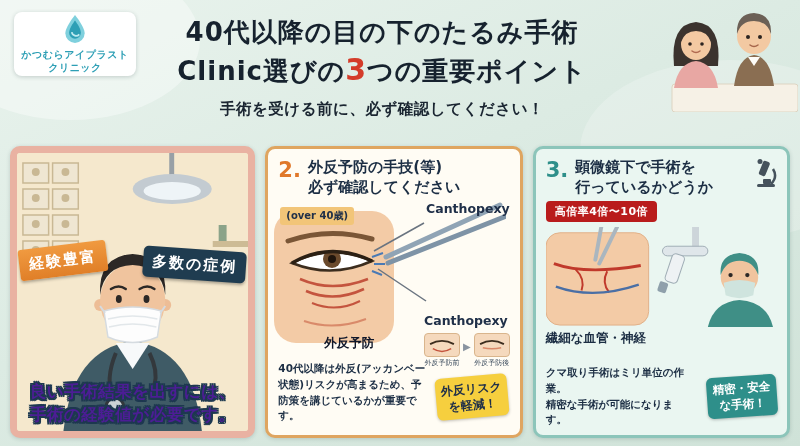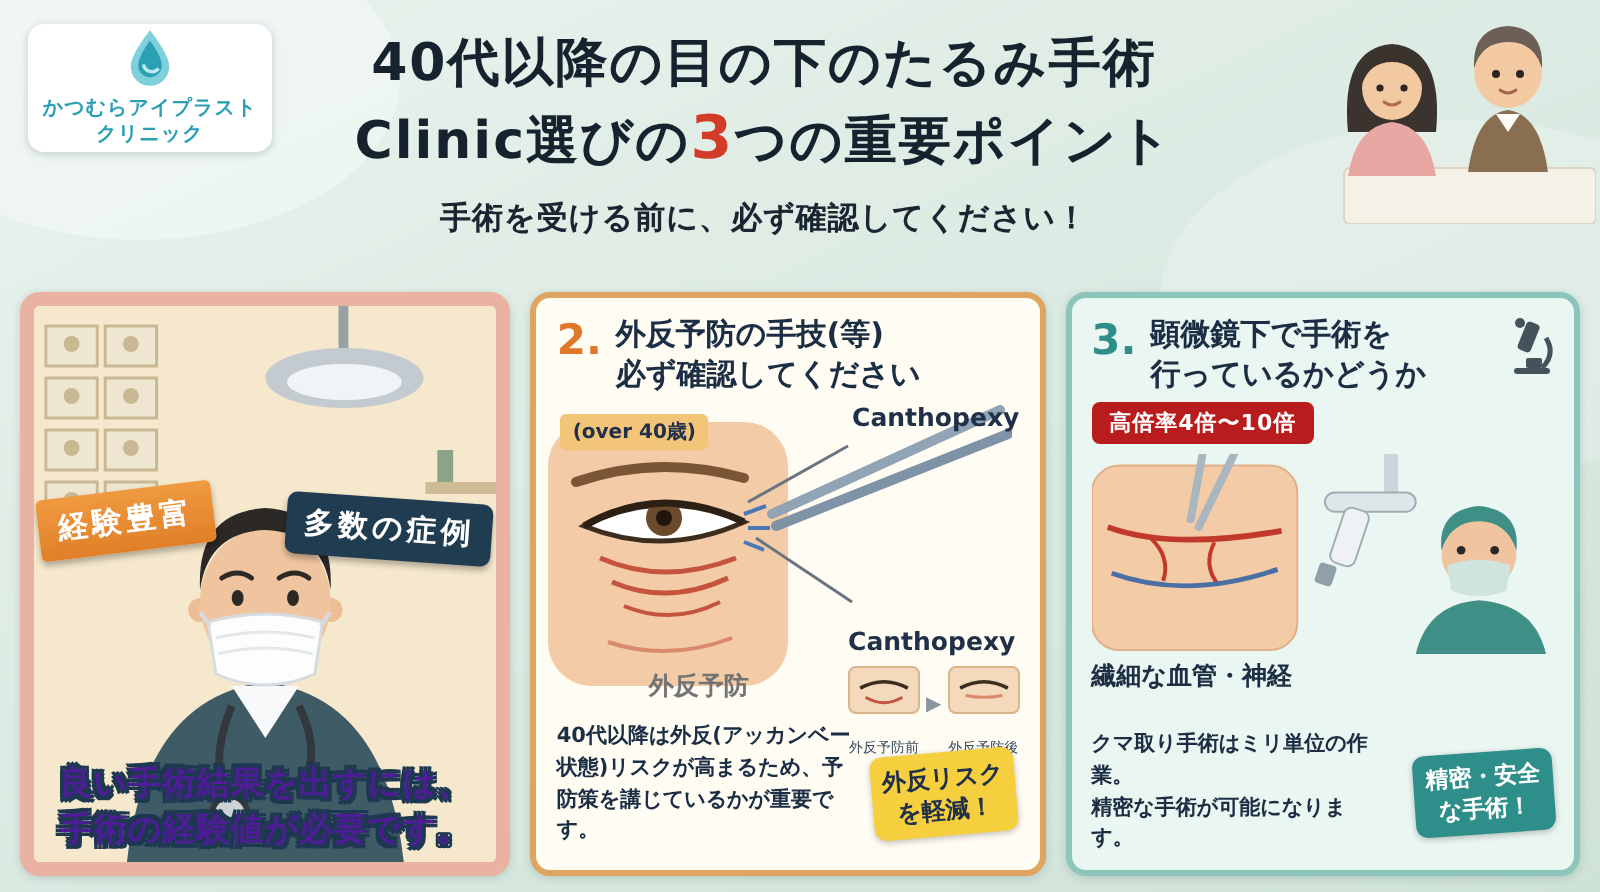--- a/index.html
+++ b/index.html
@@ -61,26 +61,26 @@
 
   
   .panel2{ border:3px solid #dfa560; background:#fffcf4; display:flex; flex-direction:column; }
   .p2-canvas{ position:relative; flex:1; margin-top:2px; }
   .eye-art{ position:absolute; left:-4px; top:2px; width:232px; height:150px; }
   .tag-over40{
     position:absolute; left:2px; top:8px; background:#f2c578; color:#203049;
     font-size:10px; font-weight:bold; padding:2px 6px; border-radius:3px;
   }
   .lbl-canthopexy-top{ position:absolute; right:0; top:2px; font-size:12.5px; font-weight:800; color:#203049; }
-  .lbl-prevention{ position:absolute; left:46px; top:136px; font-size:12.5px; font-weight:800; color:#737373; }
+  .lbl-prevention{ position:absolute; left:46px; top:136px; font-size:12.5px; font-weight:800; color:#0f172a; }
   .lbl-canthopexy-bottom{ position:absolute; right:2px; top:114px; font-size:12.5px; font-weight:800; color:#203049; }
   .thumbs{ position:absolute; right:0; top:134px; display:flex; align-items:center; gap:3px; }
   .thumb{ text-align:center; }
   .thumb svg{ width:36px; height:24px; background:#f5d9bd; border:1px solid #d9b58c; border-radius:4px; display:block; }
-  .thumb-label{ font-size:7px; color:#3a4a5c; margin-top:12px; }
+  .thumb-label{ font-size:7px; color:#3a4a5c; margin-top:1px; }
   .thumb-arrow{ font-size:10px; color:#8a94a0; padding-bottom:8px; }
   .p2-body{ position:absolute; left:0; bottom:2px; width:147px; font-size:10.5px; line-height:1.5; color:#1c2e44; font-weight:bold; }
   .badge{ border-radius:6px; font-weight:800; text-align:center; line-height:1.35; box-shadow:0 1px 3px rgba(0,0,0,.25); }
   .badge-yellow{
     position:absolute; right:2px; bottom:8px; width:72px; background:#f6cf3e; color:#203049;
     font-size:12px; padding:5px 4px; transform:rotate(-5deg);
   }
 
   
   .panel3{ border:3px solid #8cc5ba; background:#eaf6f1; display:flex; flex-direction:column; }

